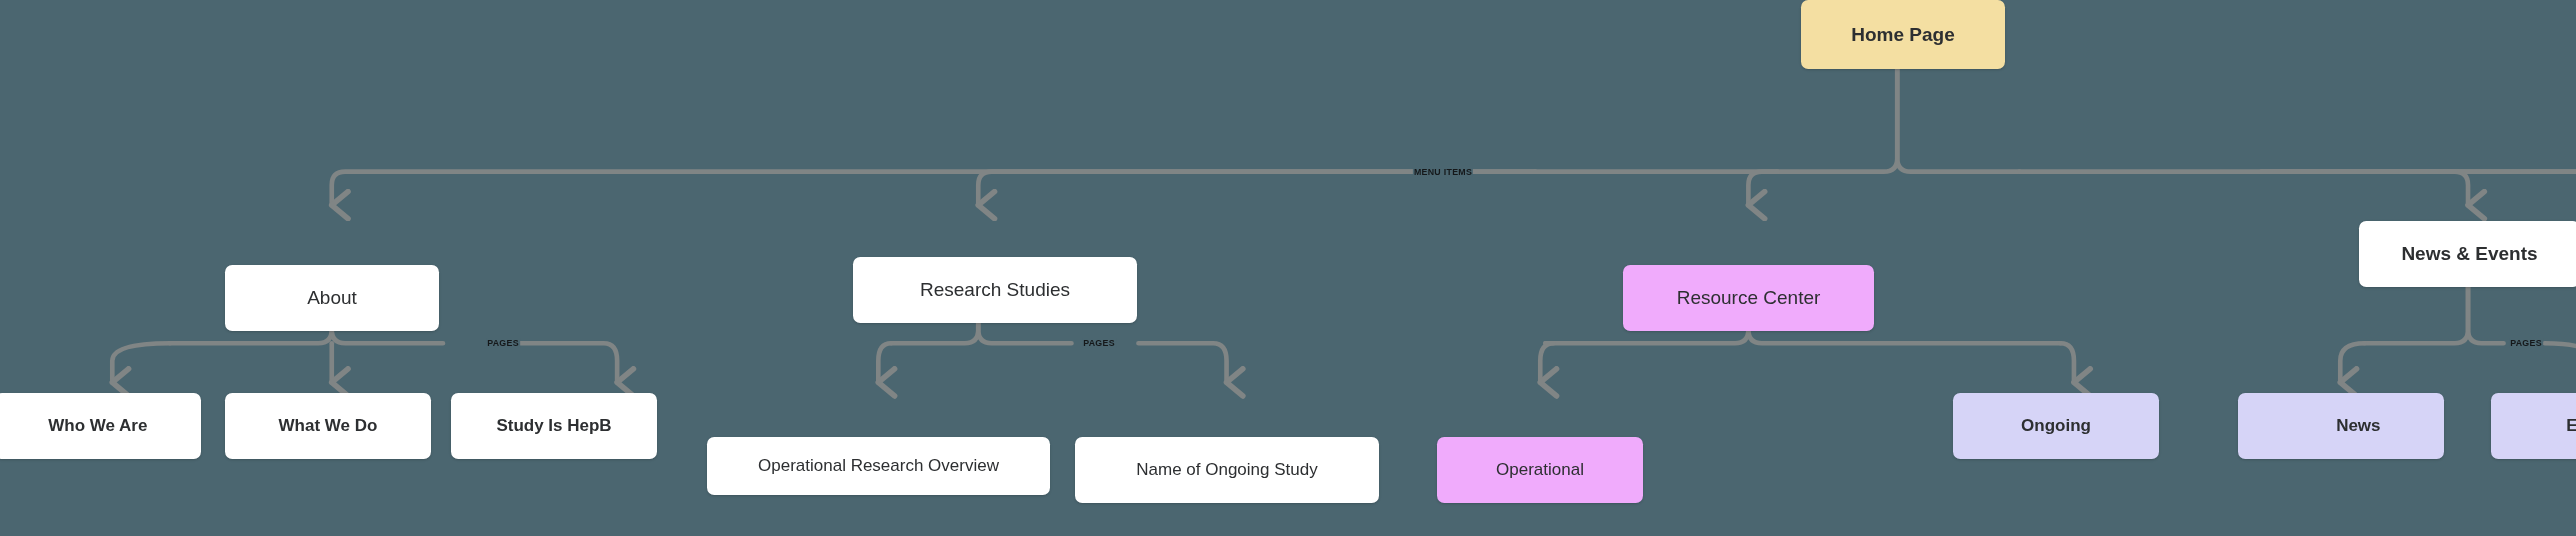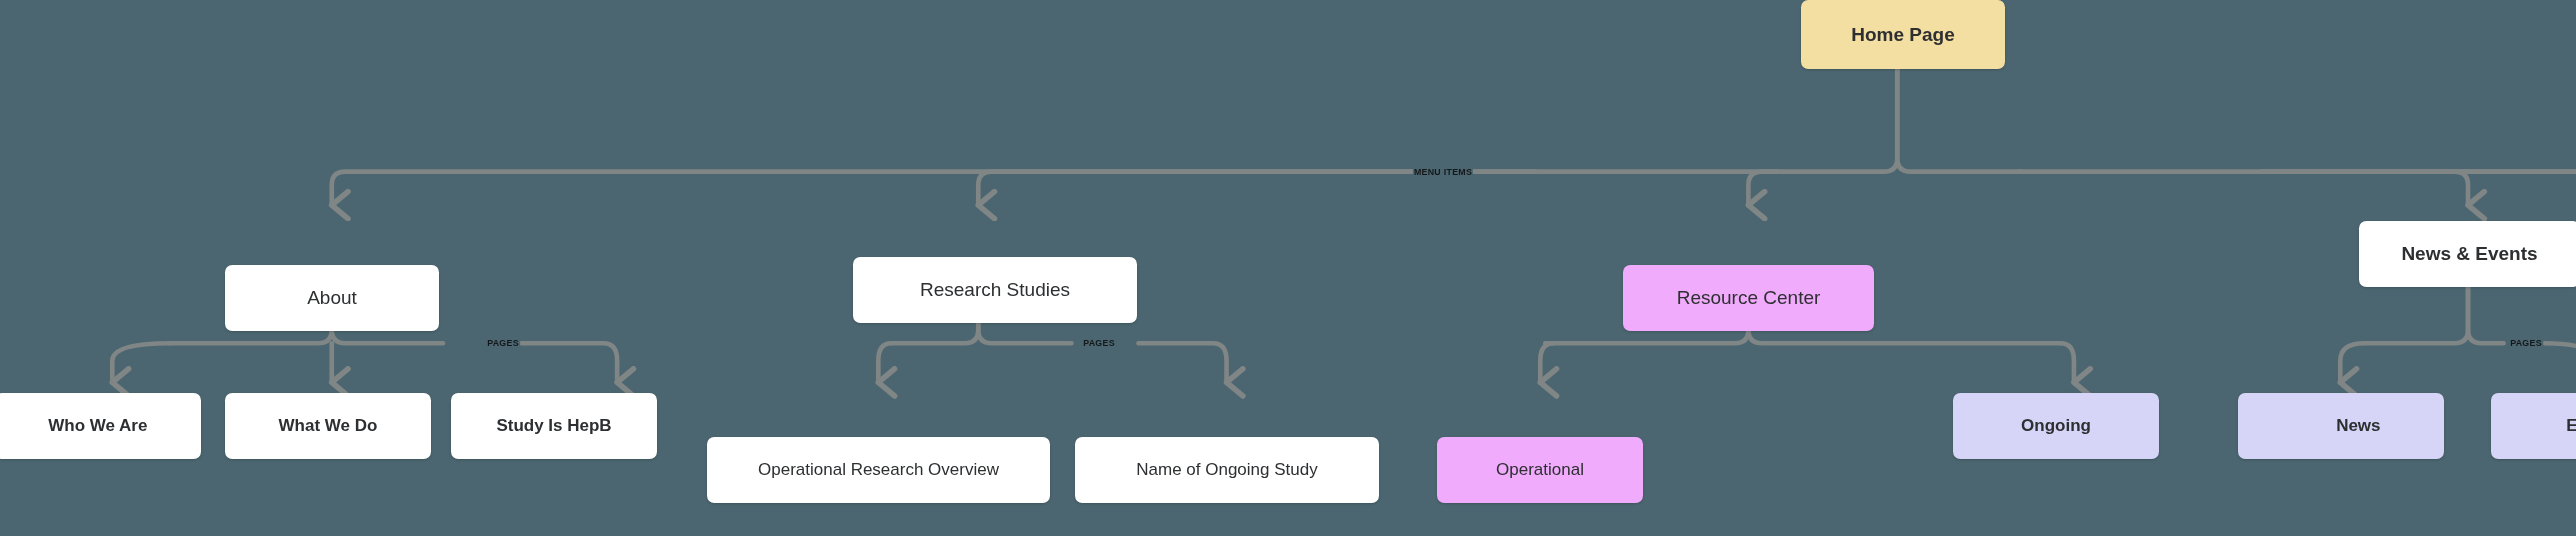--- a/index.html
+++ b/index.html
@@ -127,21 +127,21 @@
   <div class="node purple reg" style="left:1623px; top:221px; width:251px; height:66px; font-size:19px;">Resource  Center</div>
 
   <div class="node white bold" style="left:2359px; top:221px; width:221px; height:66px; font-size:19px;">News &amp; Events</div>
 
   <div class="node white bold" style="left:-5.2px; top:393px; width:206px; height:66px; font-size:17px;">Who We Are</div>
 
   <div class="node white bold" style="left:225px; top:393px; width:206px; height:66px; font-size:17px;">What We Do</div>
 
   <div class="node white bold" style="left:451px; top:393px; width:206px; height:66px; font-size:17px;">Study Is HepB</div>
 
-  <div class="node white reg" style="left:707px; top:393px; width:343px; height:66px; font-size:17px;">Operational Research Overview</div>
+  <div class="node white reg" style="left:707px; top:393px; width:343px; height:58px; font-size:17px;">Operational Research Overview</div>
 
   <div class="node white reg" style="left:1075px; top:393px; width:304px; height:66px; font-size:17px;">Name of Ongoing Study</div>
 
   <div class="node purple reg" style="left:1437px; top:393px; width:206px; height:66px; font-size:17px;">Operational</div>
 
   <div class="node lav bold" style="left:1953px; top:393px; width:206px; height:66px; font-size:17px;">Ongoing</div>
 
   <div class="node lav bold" style="left:2238px; top:393px; width:206px; height:66px; font-size:17px;padding-left:44px;">News</div>
 
   <div class="node lav bold" style="left:2491px; top:393px; width:206px; height:66px; font-size:17px;">Events</div>

